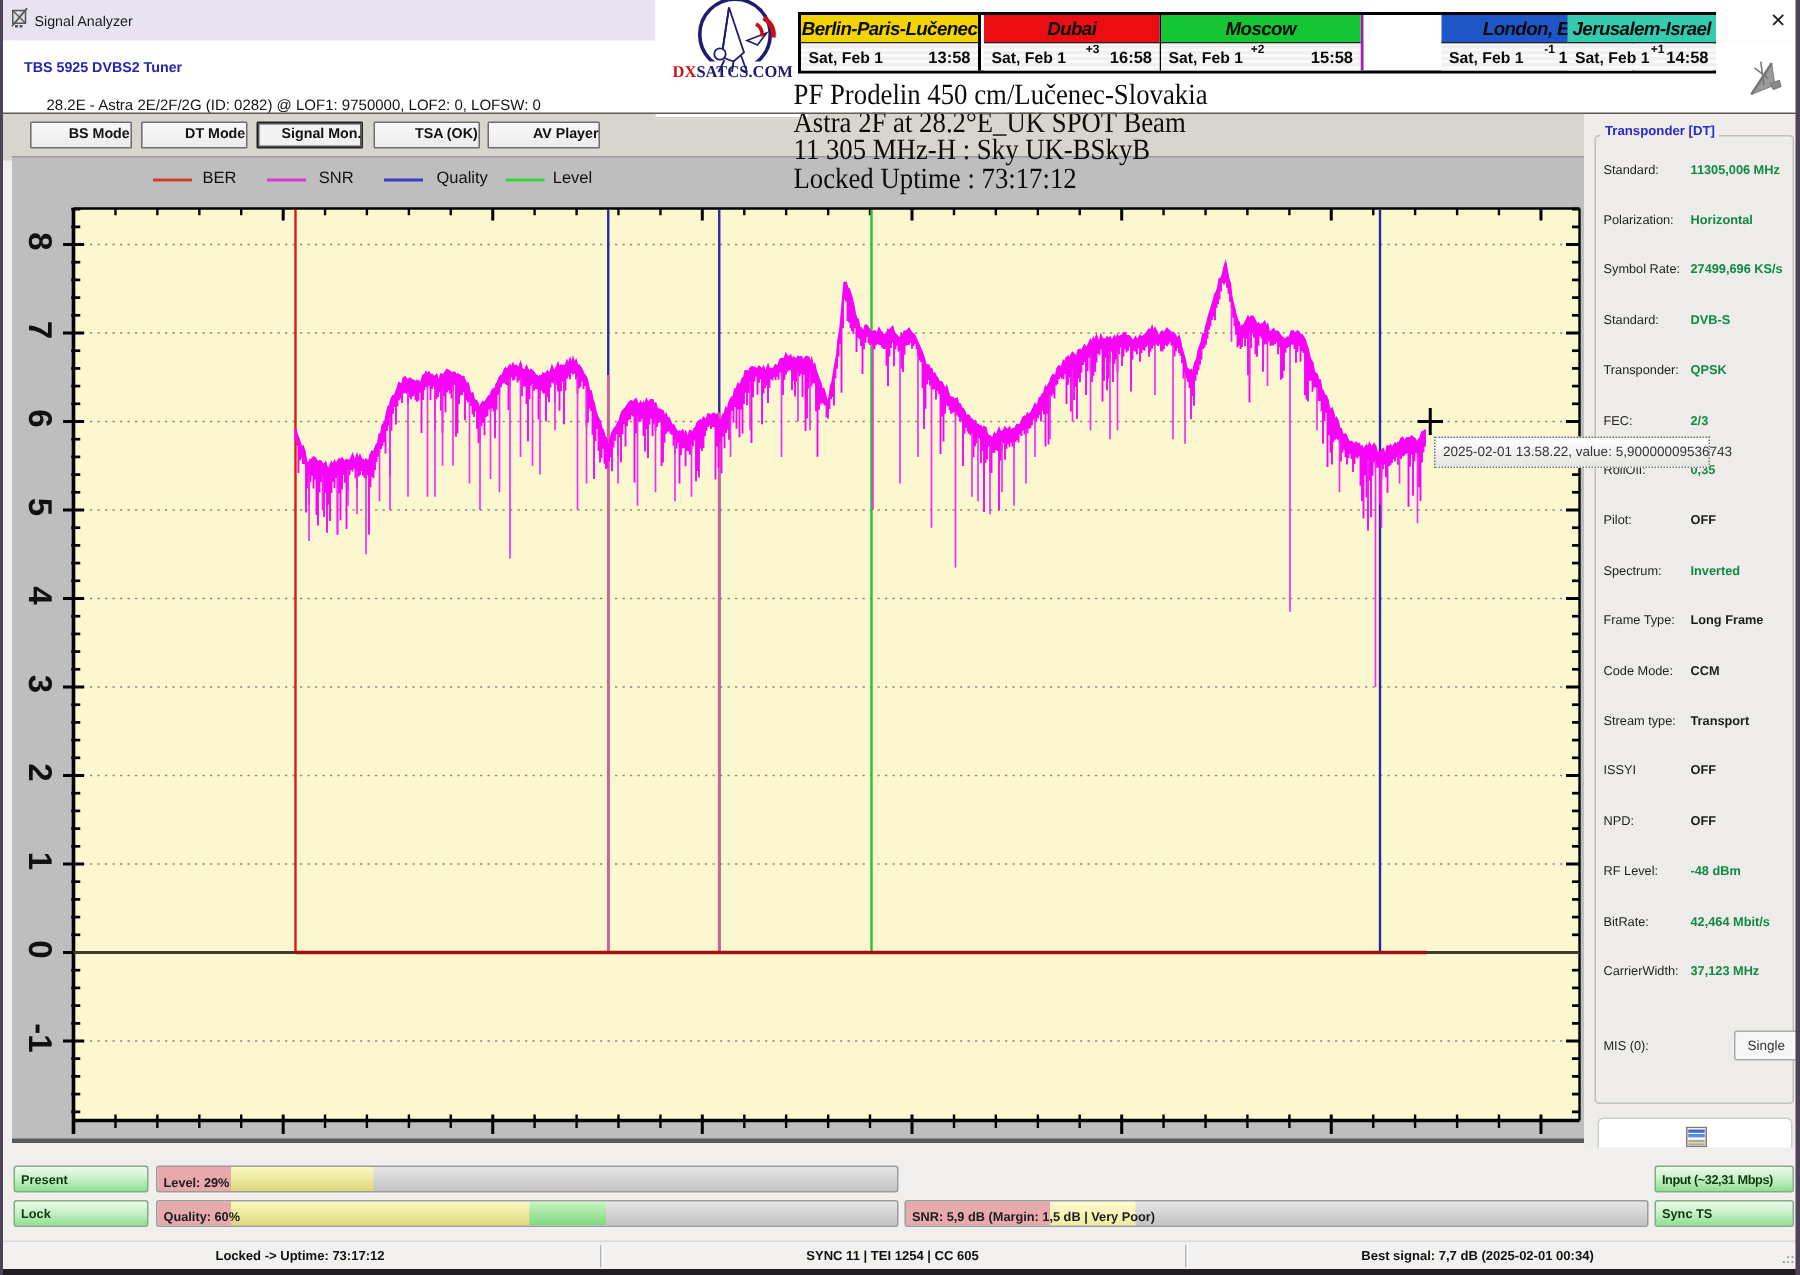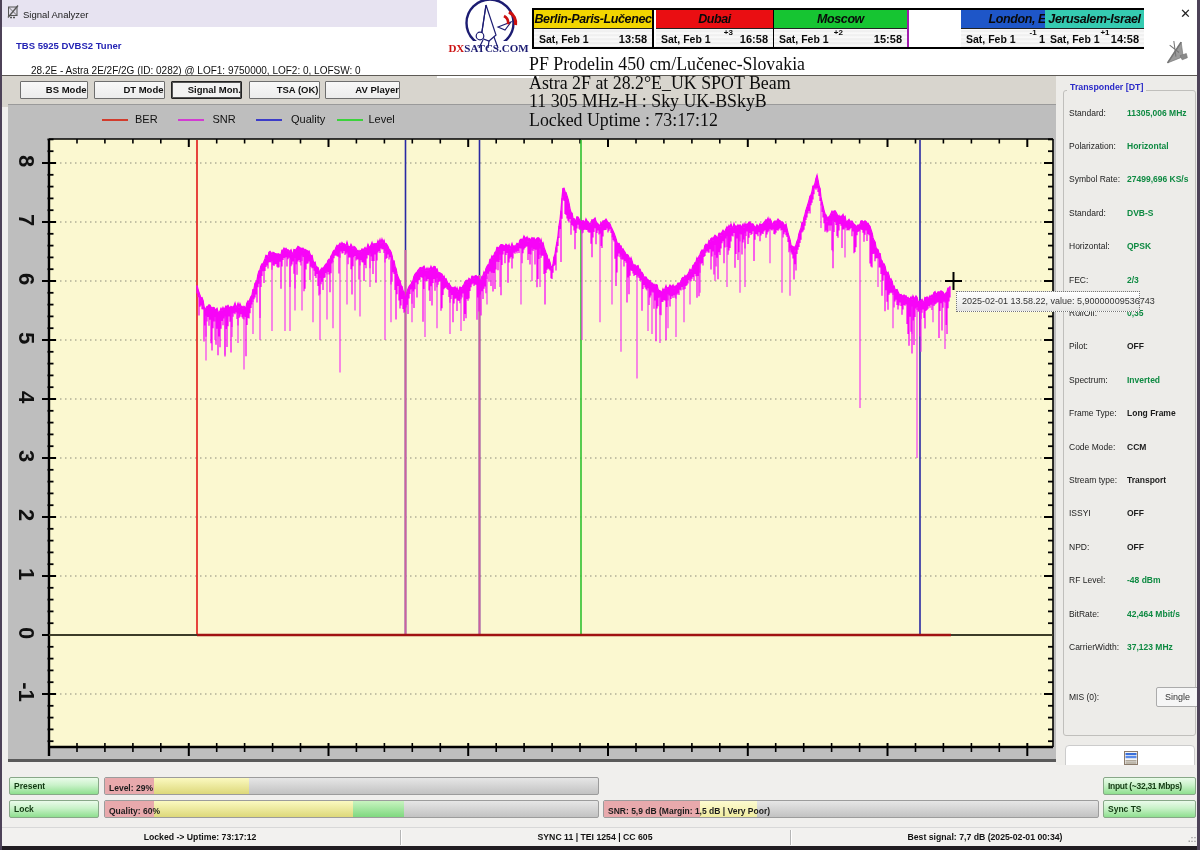--- a/index.html
+++ b/index.html
@@ -388,21 +388,21 @@
  <div id="groupbox"></div>
  <div id="gblabel">Transponder [DT]</div>
 <div class="tl" style="top:31.5px">Standard:</div>
     <div class="tv g" style="top:31.5px">11305,006 MHz</div>
 <div class="tl" style="top:64.9px">Polarization:</div>
     <div class="tv g" style="top:64.9px">Horizontal</div>
 <div class="tl" style="top:98.3px">Symbol Rate:</div>
     <div class="tv g" style="top:98.3px">27499,696 KS/s</div>
 <div class="tl" style="top:131.7px">Standard:</div>
     <div class="tv g" style="top:131.7px">DVB-S</div>
-<div class="tl" style="top:165.1px">Horizontal:</div>
+<div class="tl" style="top:165.1px">Transponder:</div>
     <div class="tv g" style="top:165.1px">QPSK</div>
 <div class="tl" style="top:198.5px">FEC:</div>
     <div class="tv g" style="top:198.5px">2/3</div>
 <div class="tl" style="top:231.9px">RollOff:</div>
     <div class="tv g" style="top:231.9px">0,35</div>
 <div class="tl" style="top:265.3px">Pilot:</div>
     <div class="tv" style="top:265.3px">OFF</div>
 <div class="tl" style="top:298.7px">Spectrum:</div>
     <div class="tv g" style="top:298.7px">Inverted</div>
 <div class="tl" style="top:332.1px">Frame Type:</div>

